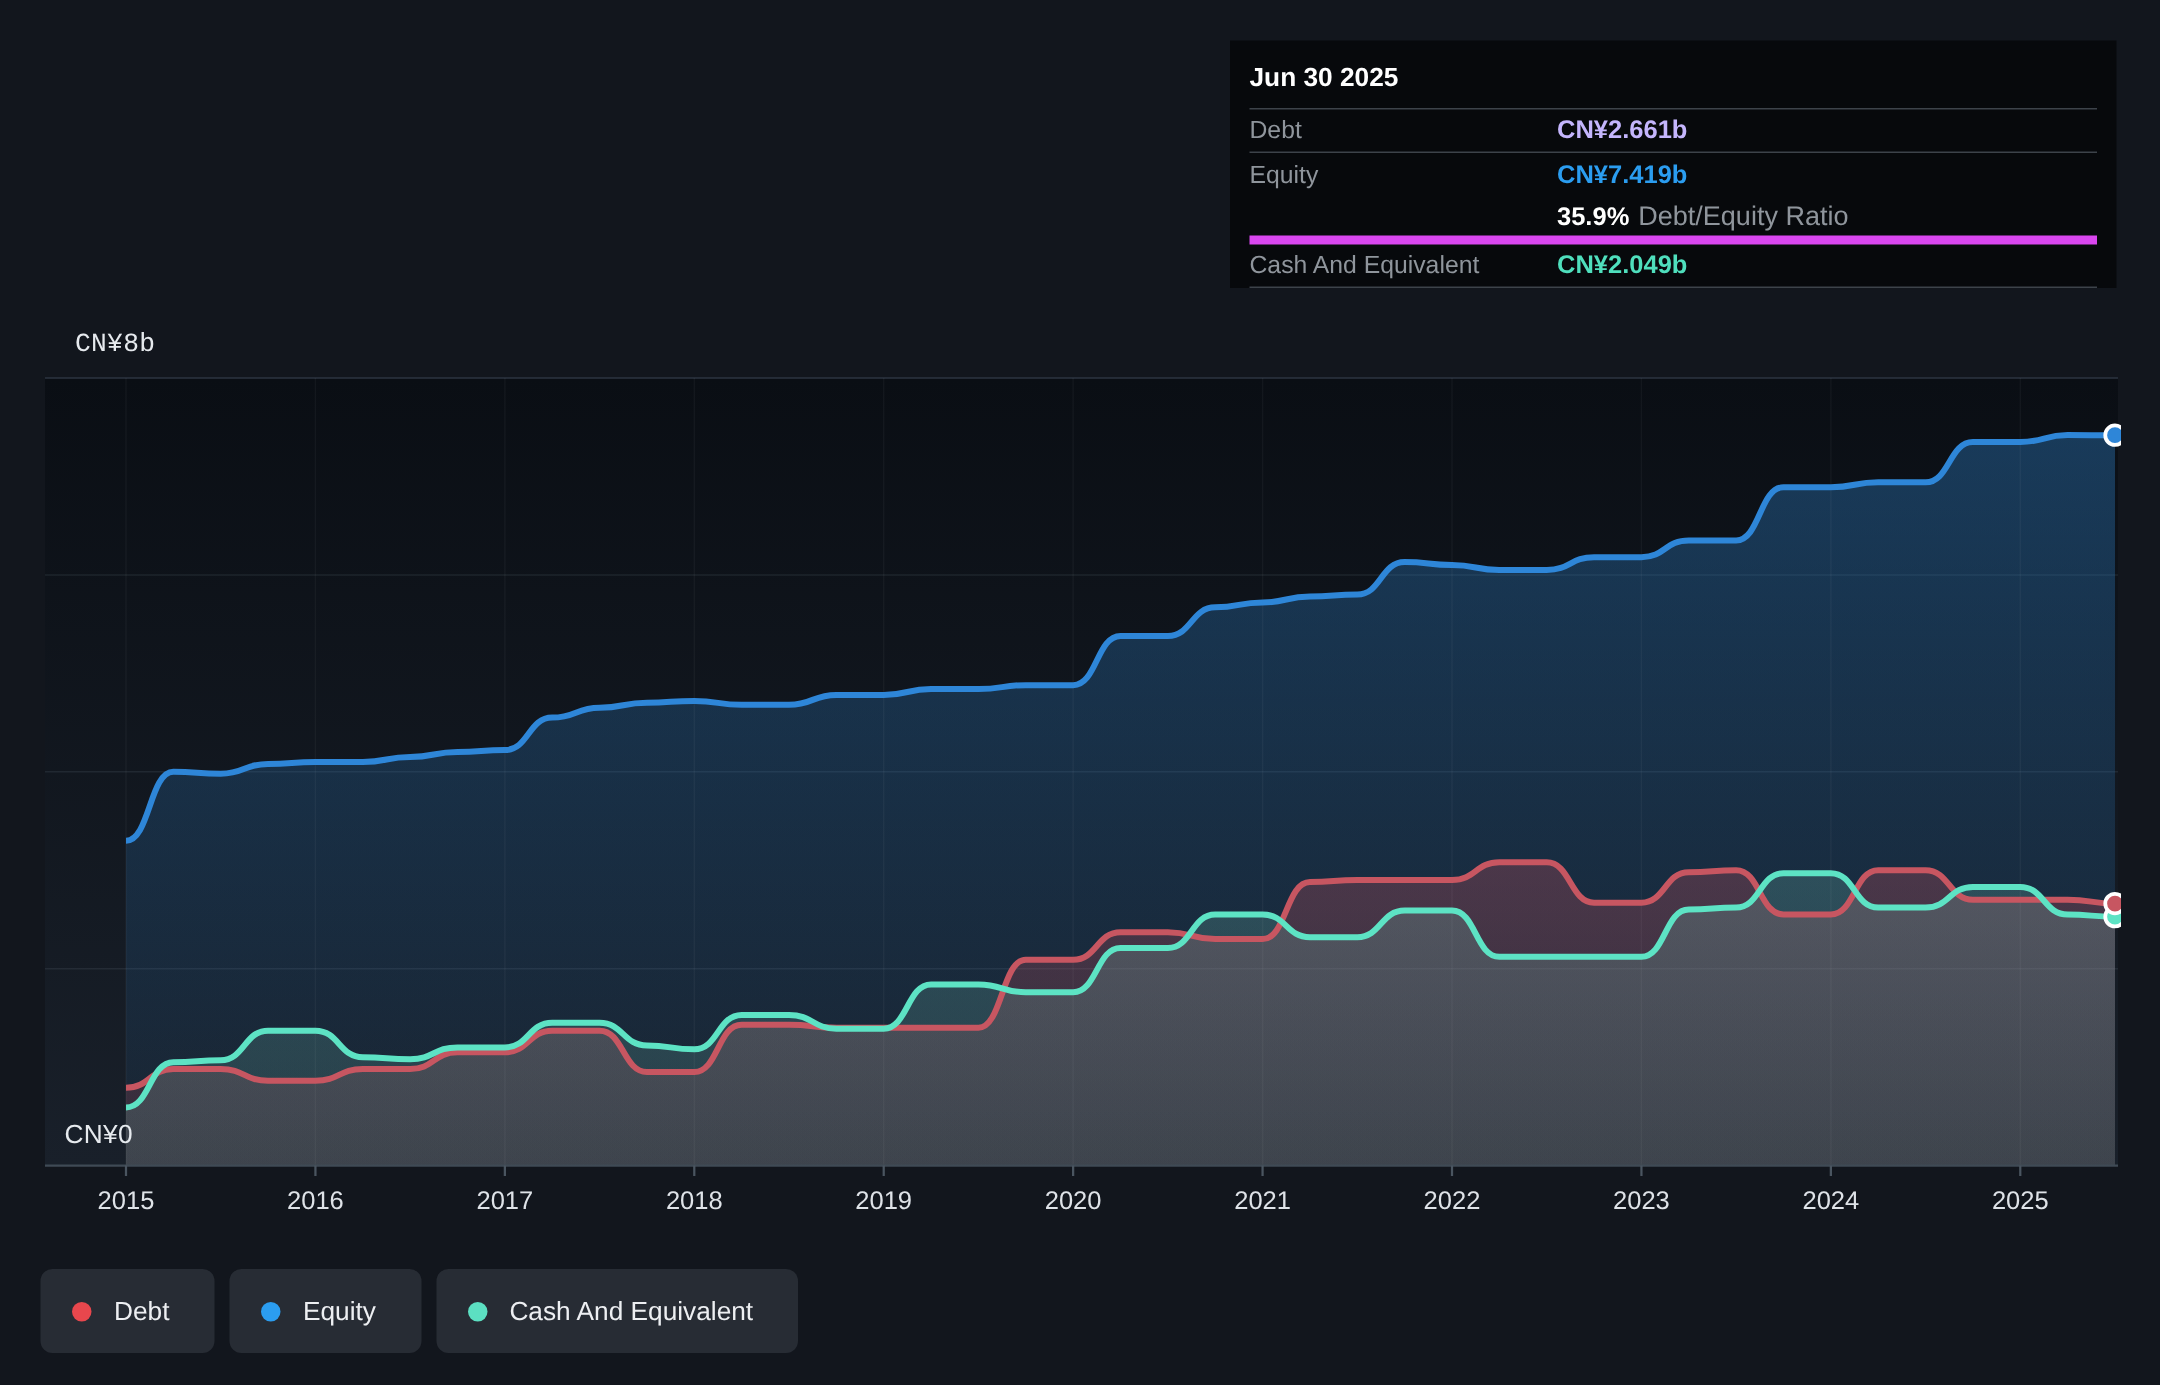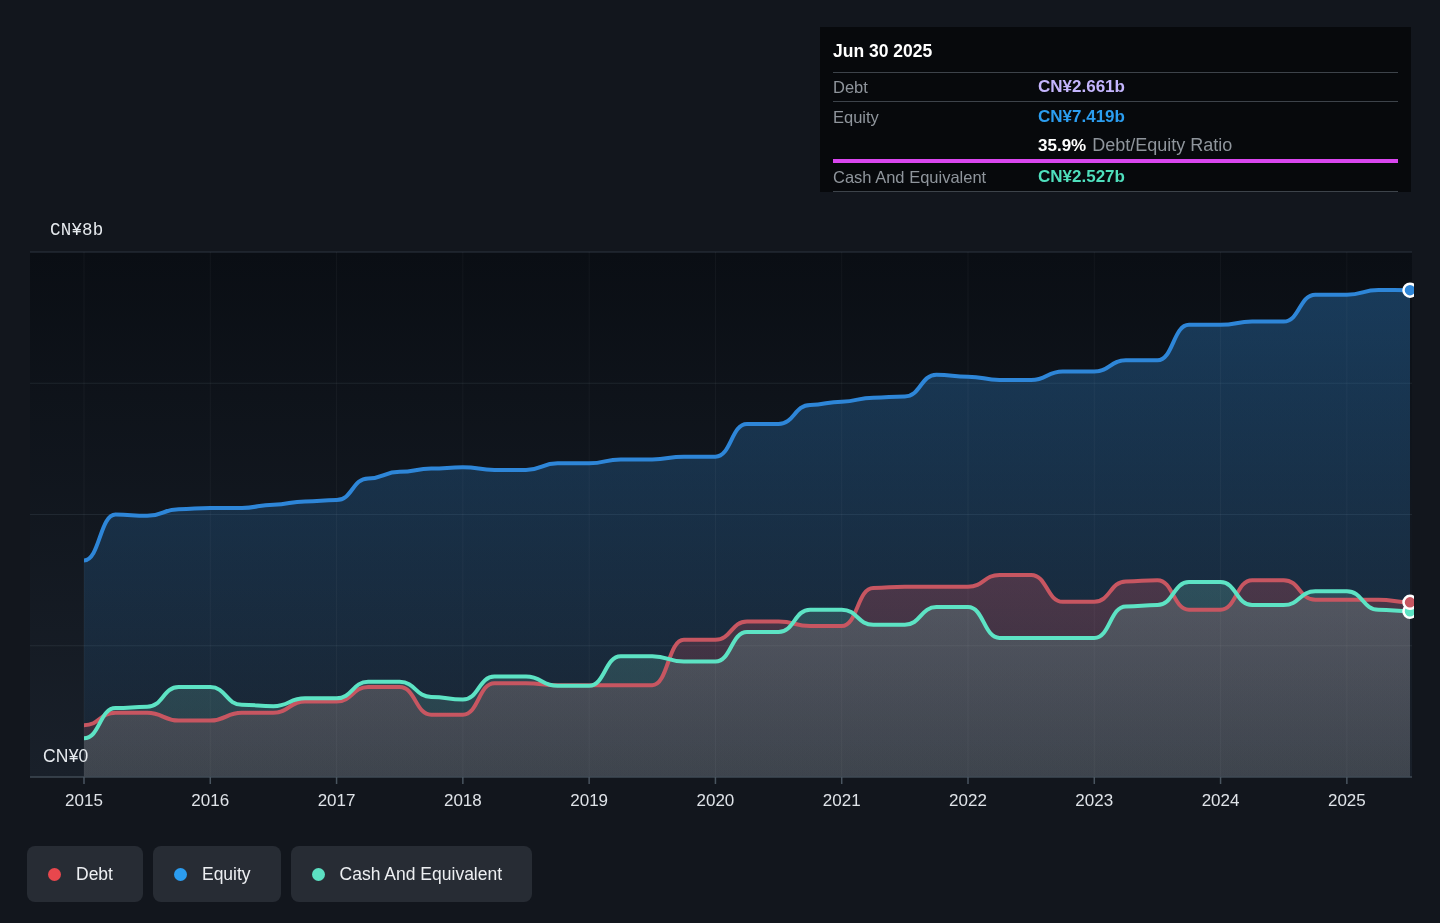--- a/index.html
+++ b/index.html
@@ -16,21 +16,21 @@
   
   .tooltip { position:absolute; left:820px; top:27px; width:591px;
              background:#07090c; padding:0 13px; }
   .tooltip .title { height:46px; line-height:48px; color:#ffffff; font-size:17.5px;
                     font-weight:bold; border-bottom:1px solid #3d434a; }
   .trow { display:flex; align-items:center; font-size:16.5px; }
   .trow .lab { width:205px; color:#8f959c; }
   .trow .val { font-weight:bold; font-size:17px; }
   .row-debt   { height:29px; border-bottom:1px solid #3d434a; }
   .row-equity { height:30px; }
-  .row-ratio  { height:31px; border-bottom:4px solid #d946ef; }
+  .row-ratio  { height:31px; border-bottom:6px solid #d946ef; }
   .row-cash   { height:29px; border-bottom:1px solid #3d434a; }
   .val-debt { color:#c4b5fd; }
   .val-equity { color:#2b9df0; }
   .val-cash { color:#4fdfbd; }
   .ratio-pct { color:#ffffff; font-weight:bold; font-size:17px; }
   .ratio-txt { color:#8f959c; font-size:18px; margin-left:6px; }
 
   
   .legend { position:absolute; left:27px; top:846px; display:flex; gap:10px; }
   .chip { height:56px; display:flex; align-items:center; gap:15px;
@@ -142,21 +142,21 @@
       <span class="lab">Equity</span>
       <span class="val val-equity">CN¥7.419b</span>
     </div>
     <div class="trow row-ratio">
       <span class="lab"></span>
       <span class="ratio-pct">35.9%</span>
       <span class="ratio-txt">Debt/Equity Ratio</span>
     </div>
     <div class="trow row-cash">
       <span class="lab">Cash And Equivalent</span>
-      <span class="val val-cash">CN¥2.527b</span>
+      <span class="val val-cash">CN¥2.049b</span>
     </div>
   </div>
 
   <div class="legend">
     <div class="chip">
       <span class="dot" style="background: rgb(232, 71, 77);"></span>
       <span class="lbl">Debt</span>
     </div>
     <div class="chip">
       <span class="dot" style="background: rgb(43, 157, 240);"></span>

